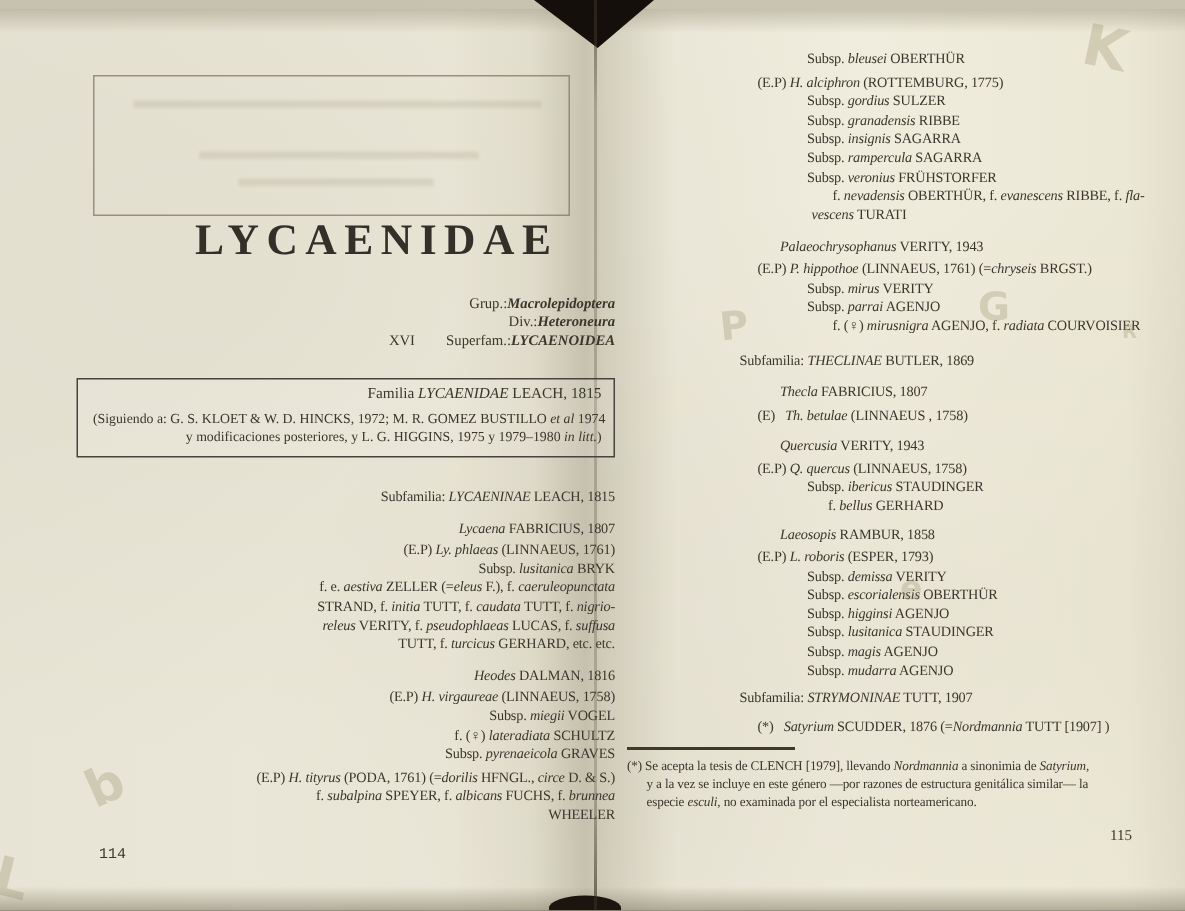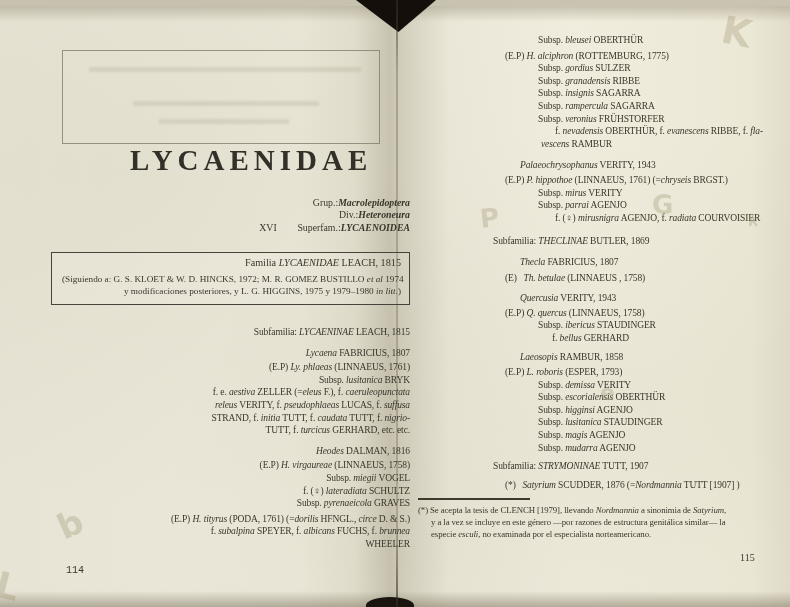--- a/index.html
+++ b/index.html
@@ -116,22 +116,22 @@
         <div class="tline ind-box-h"><span>Familia </span><span class="it">LYCAENIDAE</span><span> LEACH, 1815</span></div>
         <div class="tline ind-box-n" style="margin-top: 3px;"><span>(Siguiendo a:  G. S. KLOET &amp; W. D. HINCKS, 1972;  M. R. GOMEZ BUSTILLO </span><span class="it">et al</span><span> 1974</span></div>
         <div class="tline ind-box-n"><span>y modificaciones posteriores, y L. G.  HIGGINS, 1975 y 1979–1980 </span><span class="it">in litt.</span><span>)</span></div>
       </div>
     <div class="taxa taxa-left">
         <div class="tline ind-subfam"><span>Subfamilia: </span><span class="it">LYCAENINAE</span><span> LEACH, 1815</span></div>
         <div class="tline ind-genus" style="margin-top: 8px;"><span class="it">Lycaena</span><span> FABRICIUS, 1807</span></div>
         <div class="tline ind-ep" style="margin-top: 2px;"><span>(E.P) </span><span class="it">Ly. phlaeas</span><span> (LINNAEUS, 1761)</span></div>
         <div class="tline ind-subsp"><span>Subsp. </span><span class="it">lusitanica</span><span> BRYK</span></div>
         <div class="tline ind-f"><span>f. e. </span><span class="it">aestiva</span><span> ZELLER (=</span><span class="it">eleus</span><span> F.), f. </span><span class="it">caeruleopunctata</span></div>
+        <div class="tline ind-cont"><span>STRAND, f. </span><span class="it">initia</span><span> TUTT, f. </span><span class="it">caudata</span><span> TUTT, f. </span><span class="it">nigrio-</span></div>
         <div class="tline ind-cont"><span class="it">releus</span><span> VERITY, f. </span><span class="it">pseudophlaeas</span><span> LUCAS, f. </span><span class="it">suffusa</span></div>
-        <div class="tline ind-cont"><span>STRAND, f. </span><span class="it">initia</span><span> TUTT, f. </span><span class="it">caudata</span><span> TUTT, f. </span><span class="it">nigrio-</span></div>
         <div class="tline ind-cont"><span>TUTT, f. </span><span class="it">turcicus</span><span> GERHARD, etc. etc.</span></div>
         <div class="tline ind-genus" style="margin-top: 8px;"><span class="it">Heodes</span><span> DALMAN, 1816</span></div>
         <div class="tline ind-ep" style="margin-top: 2px;"><span>(E.P) </span><span class="it">H. virgaureae</span><span> (LINNAEUS, 1758)</span></div>
         <div class="tline ind-subsp"><span>Subsp. </span><span class="it">miegii</span><span> VOGEL</span></div>
         <div class="tline ind-f"><span>f. (♀) </span><span class="it">lateradiata</span><span> SCHULTZ</span></div>
         <div class="tline ind-subsp"><span>Subsp. </span><span class="it">pyrenaeicola</span><span> GRAVES</span></div>
         <div class="tline ind-ep" style="margin-top: 3px;"><span>(E.P) </span><span class="it">H. tityrus</span><span> (PODA, 1761) (=</span><span class="it">dorilis</span><span> HFNGL., </span><span class="it">circe</span><span> D. &amp; S.)</span></div>
         <div class="tline ind-f"><span>f. </span><span class="it">subalpina</span><span> SPEYER, f. </span><span class="it">albicans</span><span> FUCHS, f. </span><span class="it">brunnea</span></div>
         <div class="tline ind-cont2"><span>WHEELER</span></div>
       </div>
@@ -141,21 +141,21 @@
   <section class="page page-right">
     <div class="taxa taxa-right">
         <div class="tline ind-subsp"><span>Subsp. </span><span class="it">bleusei</span><span> OBERTHÜR</span></div>
         <div class="tline ind-ep" style="margin-top: 3px;"><span>(E.P) </span><span class="it">H. alciphron</span><span> (ROTTEMBURG, 1775)</span></div>
         <div class="tline ind-subsp"><span>Subsp. </span><span class="it">gordius</span><span> SULZER</span></div>
         <div class="tline ind-subsp"><span>Subsp. </span><span class="it">granadensis</span><span> RIBBE</span></div>
         <div class="tline ind-subsp"><span>Subsp. </span><span class="it">insignis</span><span> SAGARRA</span></div>
         <div class="tline ind-subsp"><span>Subsp. </span><span class="it">rampercula</span><span> SAGARRA</span></div>
         <div class="tline ind-subsp"><span>Subsp. </span><span class="it">veronius</span><span> FRÜHSTORFER</span></div>
         <div class="tline ind-f"><span>f. </span><span class="it">nevadensis</span><span> OBERTHÜR, f. </span><span class="it">evanescens</span><span> RIBBE, f. </span><span class="it">fla-</span></div>
-        <div class="tline ind-fcont"><span class="it">vescens</span><span> RAMBUR</span></div>
+        <div class="tline ind-fcont"><span class="it">vescens</span><span> TURATI</span></div>
         <div class="tline ind-genus" style="margin-top: 9px;"><span class="it">Palaeochrysophanus</span><span> VERITY, 1943</span></div>
         <div class="tline ind-ep" style="margin-top: 2px;"><span>(E.P) </span><span class="it">P. hippothoe</span><span> (LINNAEUS, 1761) (=</span><span class="it">chryseis</span><span> BRGST.)</span></div>
         <div class="tline ind-subsp"><span>Subsp. </span><span class="it">mirus</span><span> VERITY</span></div>
         <div class="tline ind-subsp"><span>Subsp. </span><span class="it">parrai</span><span> AGENJO</span></div>
         <div class="tline ind-f"><span>f. (♀) </span><span class="it">mirusnigra</span><span> AGENJO, f. </span><span class="it">radiata</span><span> COURVOISIER</span></div>
         <div class="tline ind-subfam" style="margin-top: 11px;"><span>Subfamilia: </span><span class="it">THECLINAE</span><span> BUTLER, 1869</span></div>
         <div class="tline ind-genus" style="margin-top: 8px;"><span class="it">Thecla</span><span> FABRICIUS, 1807</span></div>
         <div class="tline ind-ep" style="margin-top: 3px;"><span>(E)&nbsp;&nbsp;&nbsp;</span><span class="it">Th. betulae</span><span> (LINNAEUS , 1758)</span></div>
         <div class="tline ind-genus" style="margin-top: 8px;"><span class="it">Quercusia</span><span> VERITY, 1943</span></div>
         <div class="tline ind-ep" style="margin-top: 2px;"><span>(E.P) </span><span class="it">Q. quercus</span><span> (LINNAEUS, 1758)</span></div>

